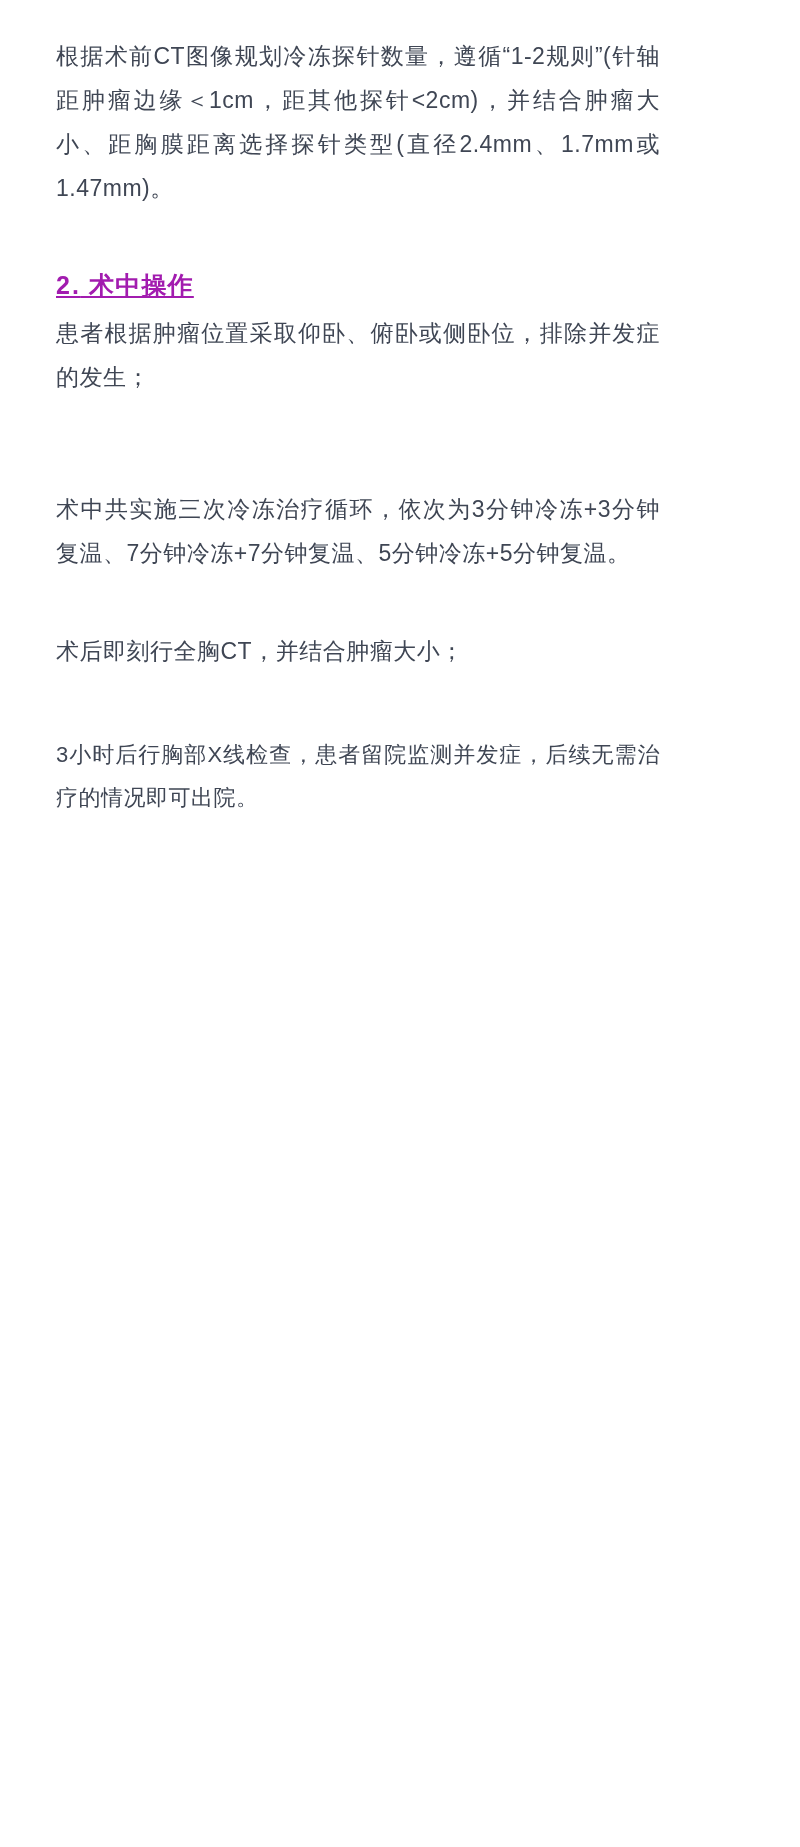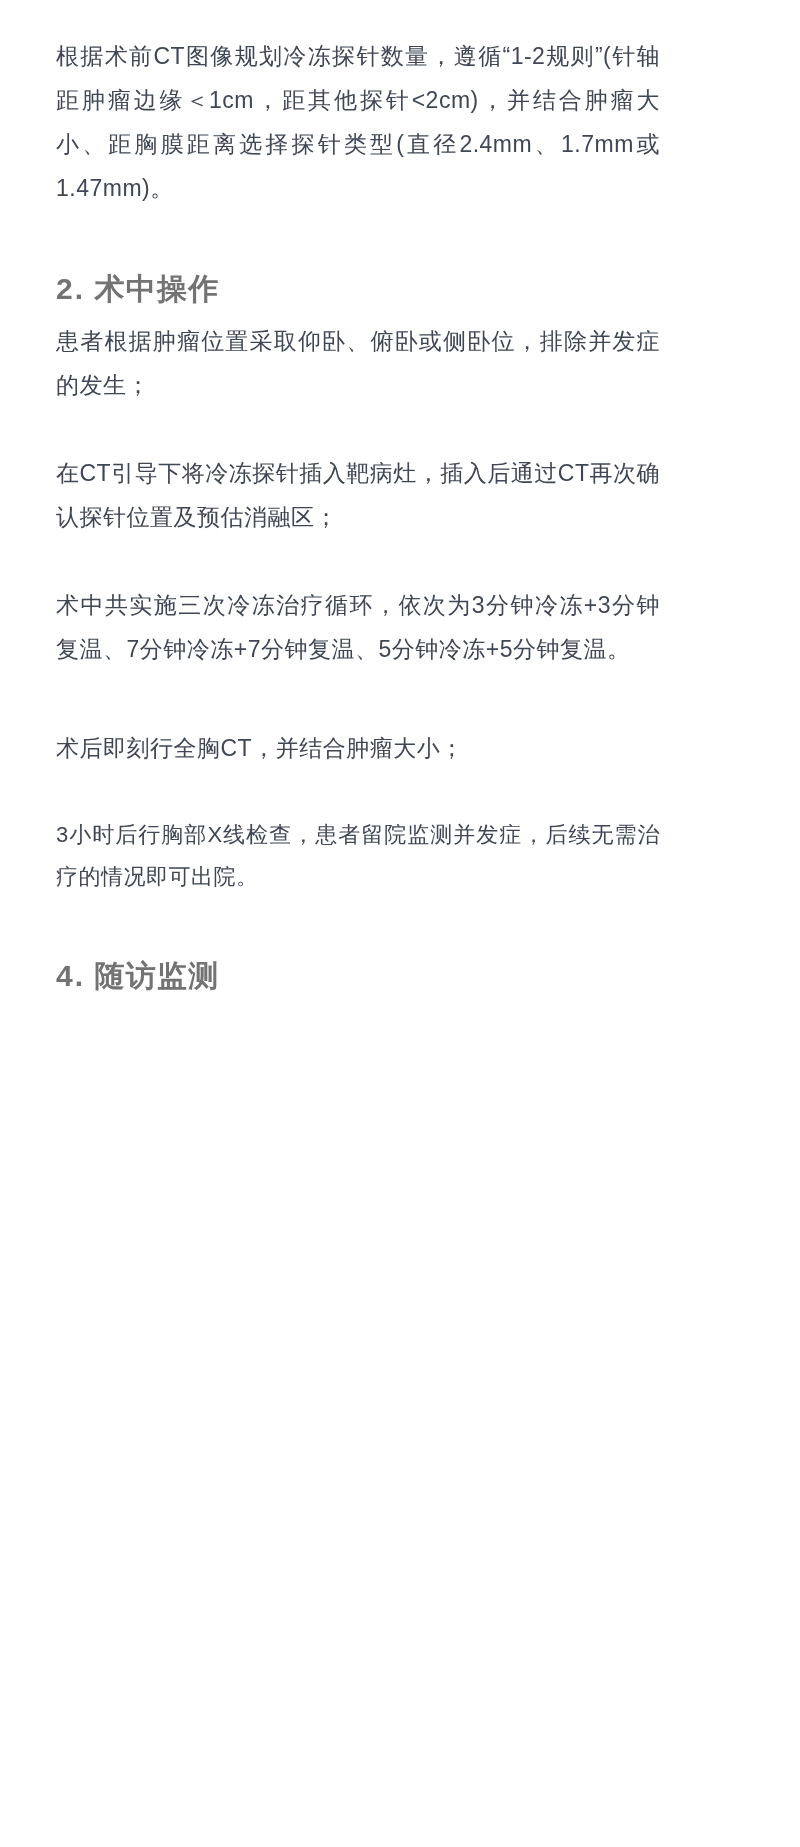--- a/index.html
+++ b/index.html
@@ -33,59 +33,56 @@
     text-align: justify;
     text-align-last: left;
   }
   .block-gap-lg {
     height: 54px;
   }
   .block-gap-md {
     height: 44px;
   }
   .heading {
-    font-size: 30px;
+    font-size: 25px;
     font-weight: bold;
-    color: #737373;
+    color: #a21caf;
     letter-spacing: 1.2px;
     margin: 0 0 6px 0;
     line-height: 1.6;
+    text-decoration: underline;
   }
   .heading .num {
     letter-spacing: 2px;
   }
   .para.small {
     font-size: 22px;
+    margin-top: 17px;
   }
 </style>
 </head>
 <body>
 
 <div class="page">
 
   <p class="para justified">根据术前CT图像规划冷冻探针数量，遵循“1-2规则”(针轴距肿瘤边缘＜1cm，距其他探针&lt;2cm)，并结合肿瘤大小、距胸膜距离选择探针类型(直径2.4mm、1.7mm或1.47mm)。</p>
 
   <div class="block-gap-lg"></div>
 
   <h2 class="heading">
     <span class="num">2.</span>
     <span>术中操作</span>
   </h2>
   <p class="para justified">患者根据肿瘤位置采取仰卧、俯卧或侧卧位，排除并发症的发生；</p>
   <div class="block-gap-md"></div>
-  <p class="para justified">在CT引导下将冷冻探针插入靶病灶，插入后通过CT再次确认探针位置及预估消融区；</p>
   <div class="block-gap-md"></div>
   <p class="para justified">术中共实施三次冷冻治疗循环，依次为3分钟冷冻+3分钟复温、7分钟冷冻+7分钟复温、5分钟冷冻+5分钟复温。</p>
 
   <div class="block-gap-lg"></div>
 
   <p class="para justified">术后即刻行全胸CT，并结合肿瘤大小；</p>
   <div class="block-gap-md"></div>
   <p class="para small justified">3小时后行胸部X线检查，患者留院监测并发症，后续无需治疗的情况即可出院。</p>
 
   <div class="block-gap-lg"></div>
 
-  <h2 class="heading">
-    <span class="num">4.</span>
-    <span>随访监测</span>
-  </h2>
 
 </div>
 
 </body></html>

